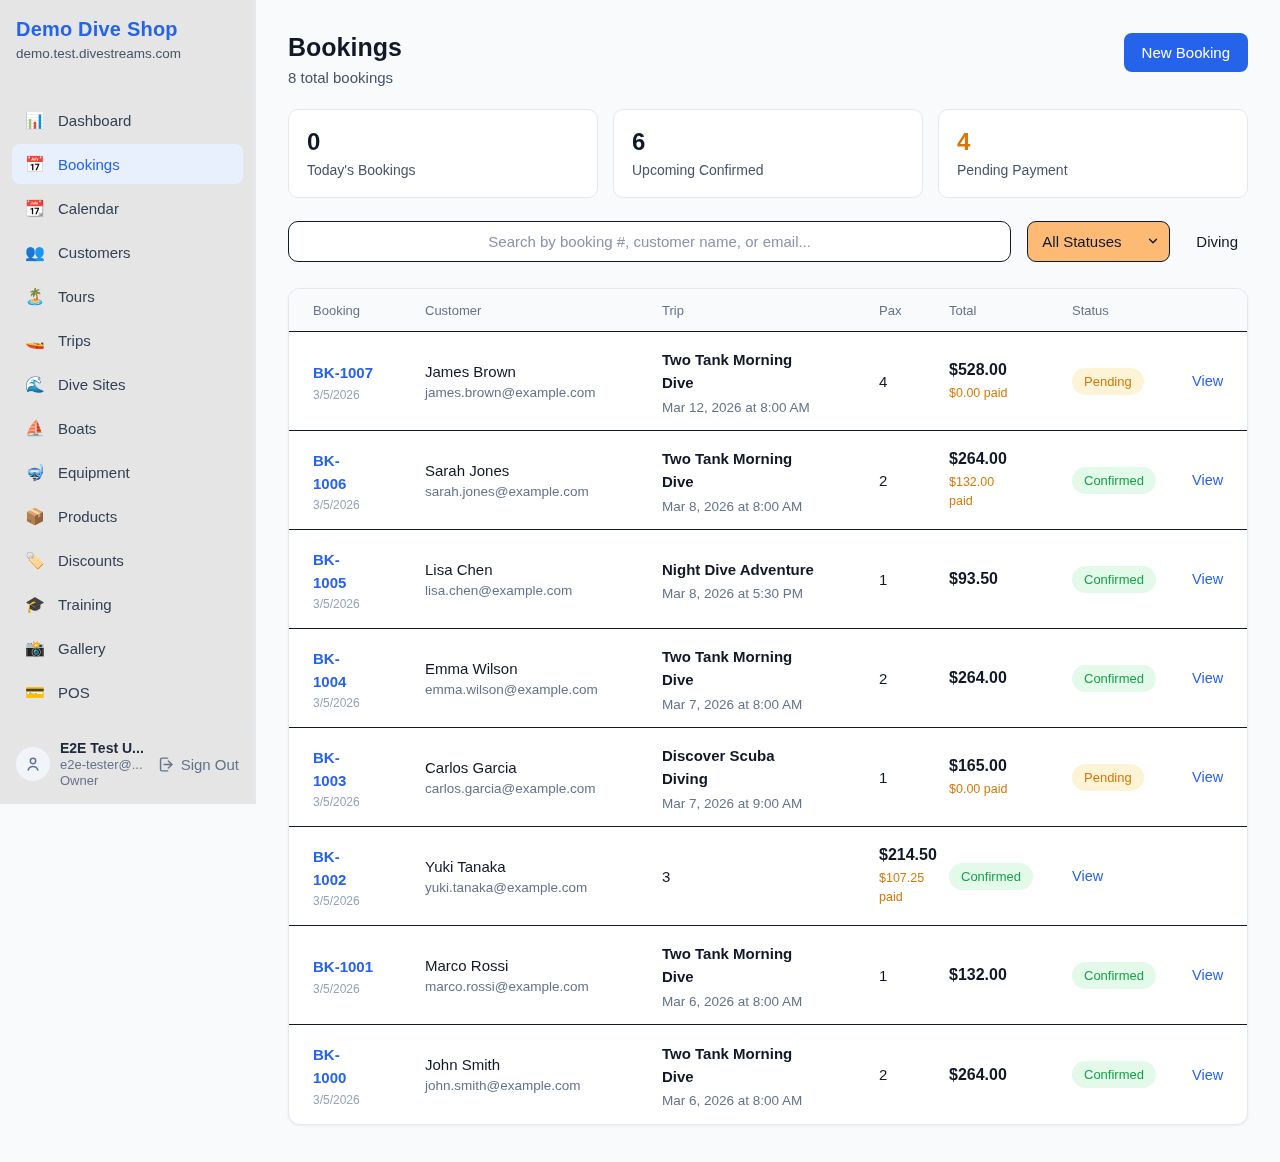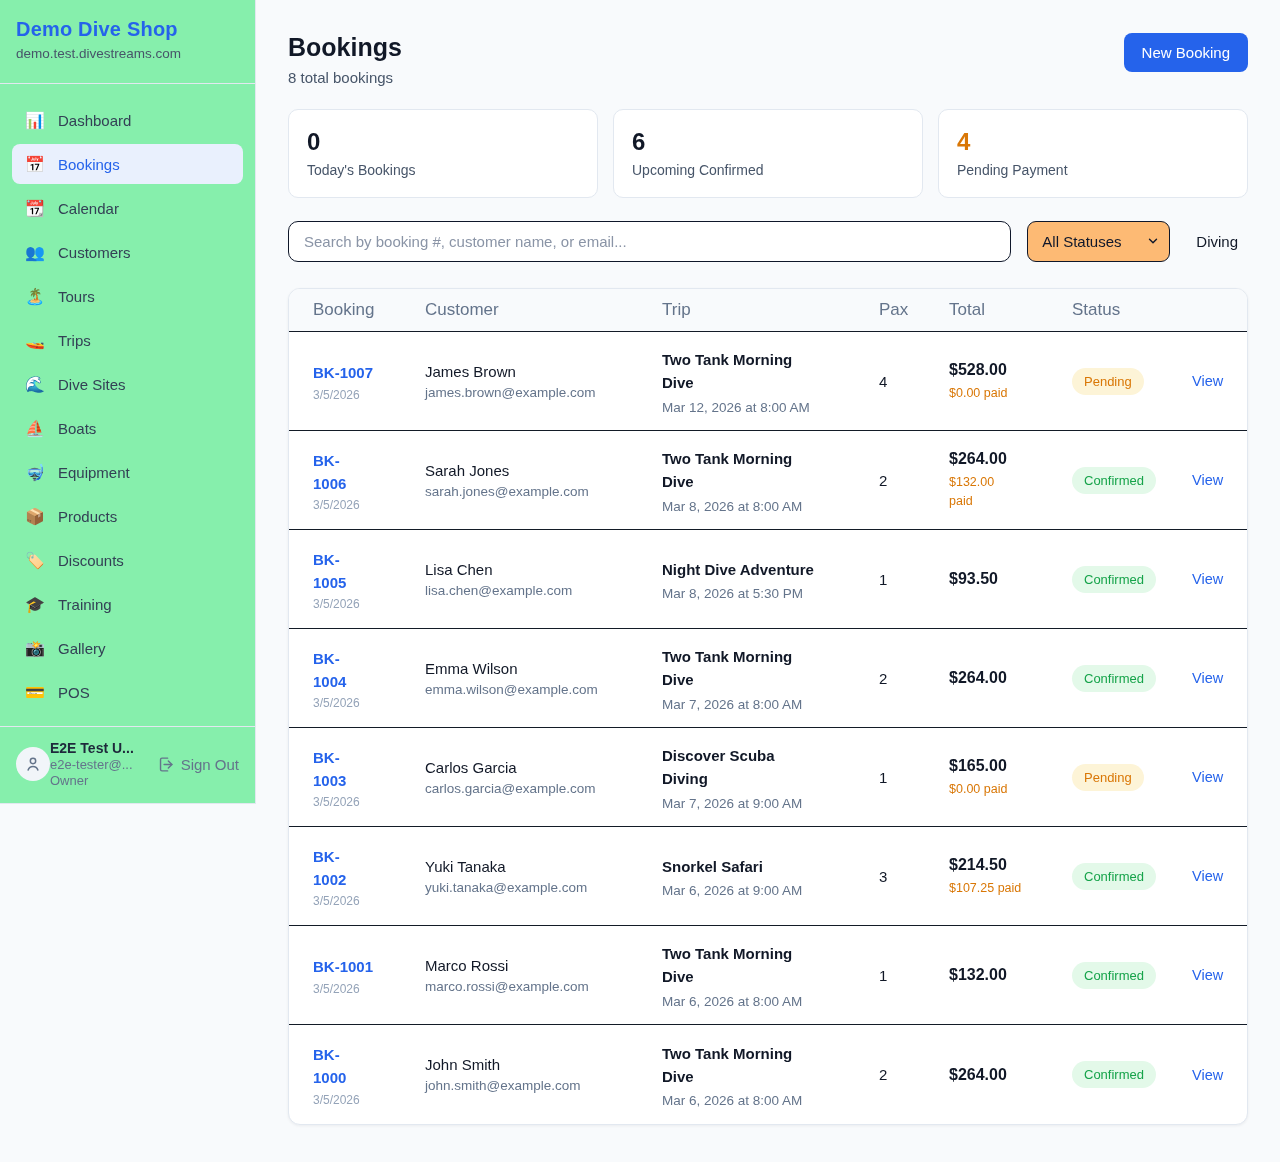--- a/index.html
+++ b/index.html
@@ -19,40 +19,40 @@
   body{
     font-family:"Liberation Sans",sans-serif;
     background:var(--bg);
     color:var(--text-dark);
     position:relative;
     overflow:hidden;
   }
   
   .sidebar{
     position:absolute;left:0;top:0;width:256px;
-    background:#86efac;
+    background:#e5e5e5;
     border-right:1px solid var(--border-light);
     border-bottom:1px solid var(--border-light);
   }
   .shop-head{padding:18px 16px 22px;border-bottom:1px solid var(--border-light);}
   .shop-name{font-size:20px;font-weight:700;color:var(--accent);letter-spacing:.2px;}
   .shop-domain{font-size:13.5px;color:var(--text-mid);margin-top:5px;}
   .nav{padding:16px 12px 10px;}
   .nav-item{
     display:flex;align-items:center;gap:12px;
     height:40px;margin-bottom:4px;padding:0 12px;
     border-radius:8px;cursor:pointer;
     font-size:15px;color:#334155;
   }
   .nav-item .ico{width:22px;font-size:16px;text-align:center;flex:none;}
   .nav-item.active{background:#e9f0fd;color:var(--accent);font-weight:500;}
   .user-box{
     border-top:1px solid var(--border-light);
     padding:13px 16px 15px;
-    display:flex;align-items:center;
+    display:flex;align-items:center;gap:10px;
   }
   .avatar{
     width:34px;height:34px;border-radius:50%;
     background:#f1f5f9;flex:none;
     display:flex;align-items:center;justify-content:center;
   }
   .user-info{flex:1;min-width:0;}
   .user-name{font-size:14px;font-weight:700;color:#1e293b;}
   .user-email,.user-role{font-size:13px;color:var(--text-gray);margin-top:1px;}
   .signout{
@@ -75,21 +75,21 @@
     flex:1;background:#fff;border:1px solid var(--border-light);
     border-radius:10px;padding:19px 18px;
   }
   .stat-value{font-size:24px;font-weight:700;color:#111827;line-height:1.1;}
   .stat-value.accent-orange{color:var(--orange);}
   .stat-label{font-size:14px;color:var(--text-mid);margin-top:7px;}
   .filter-row{display:flex;align-items:center;gap:16px;margin-top:23px;}
   .search-input{
     flex:1;height:41px;border:1.5px solid #0f172a;border-radius:10px;
     padding:0 15px;font-family:inherit;font-size:15px;color:var(--text-dark);
-    background:#fff;outline:none;
+    background:#fff;outline:none;text-align:center;
   }
   .search-input::placeholder{color:#8a94a6;}
   .select-wrap{position:relative;flex:none;}
   .status-select{
     appearance:none;-webkit-appearance:none;
     height:41px;width:143px;border:1.5px solid #0f172a;border-radius:9px;
     background:#fdba74;font-family:inherit;font-size:15px;color:var(--text-dark);
     padding:0 30px 0 14px;cursor:pointer;outline:none;
   }
   .select-chevron{position:absolute;right:10px;top:13px;pointer-events:none;}
@@ -98,21 +98,21 @@
     font-size:15px;font-weight:500;color:#111827;padding:0 10px;
   }
   
   .table-card{
     margin-top:26px;background:#fff;border:1px solid var(--border-light);
     border-radius:12px;overflow:hidden;
     box-shadow:0 1px 3px rgba(15,23,42,.06);
   }
   .tgrid{display:grid;grid-template-columns:112px 237px 217px 70px 123px 120px 1fr;align-items:center;padding:0 24px;}
   .thead{height:43px;background:#f8fafc;border-bottom:1px solid var(--border-dark);}
-  .th{font-size:17px;color:var(--text-gray);font-weight:400;}
+  .th{font-size:13px;color:var(--text-gray);font-weight:400;}
   .row{min-height:99px;border-bottom:1px solid var(--border-dark);padding-top:12px;padding-bottom:12px;}
   .row:last-child{border-bottom:none;}
   .bk-num{font-size:15px;font-weight:600;color:var(--accent);white-space:pre-line;line-height:1.55;cursor:pointer;}
   .bk-date{font-size:12px;color:var(--text-faint);margin-top:3px;}
   .cust-name{font-size:15px;font-weight:500;color:#111827;}
   .cust-email{font-size:13.5px;color:var(--text-gray);margin-top:5px;}
   .trip-name{font-size:15px;font-weight:600;color:#111827;white-space:pre-line;line-height:1.55;}
   .trip-date{font-size:13.5px;color:var(--text-gray);margin-top:5px;}
   .pax{font-size:15px;color:#111827;}
   .total{font-size:16px;font-weight:700;color:#111827;}
@@ -427,24 +427,20 @@
         <div class="tgrid row">
           <div>
             <div class="bk-num">BK-
 1002</div>
             <div class="bk-date">3/5/2026</div>
           </div>
           <div>
             <div class="cust-name">Yuki Tanaka</div>
             <div class="cust-email">yuki.tanaka@example.com</div>
           </div>
-          <div>
-            <div class="trip-name">Snorkel Safari</div>
-            <div class="trip-date">Mar 6, 2026 at 9:00 AM</div>
-          </div>
           <div class="pax">3</div>
           <div>
             <div class="total">$214.50</div>
             <div class="paid">$107.25 paid</div>
           </div>
           <div>
             <span class="badge confirmed">Confirmed</span>
           </div>
           <div>
             <span class="view-link">View</span>

